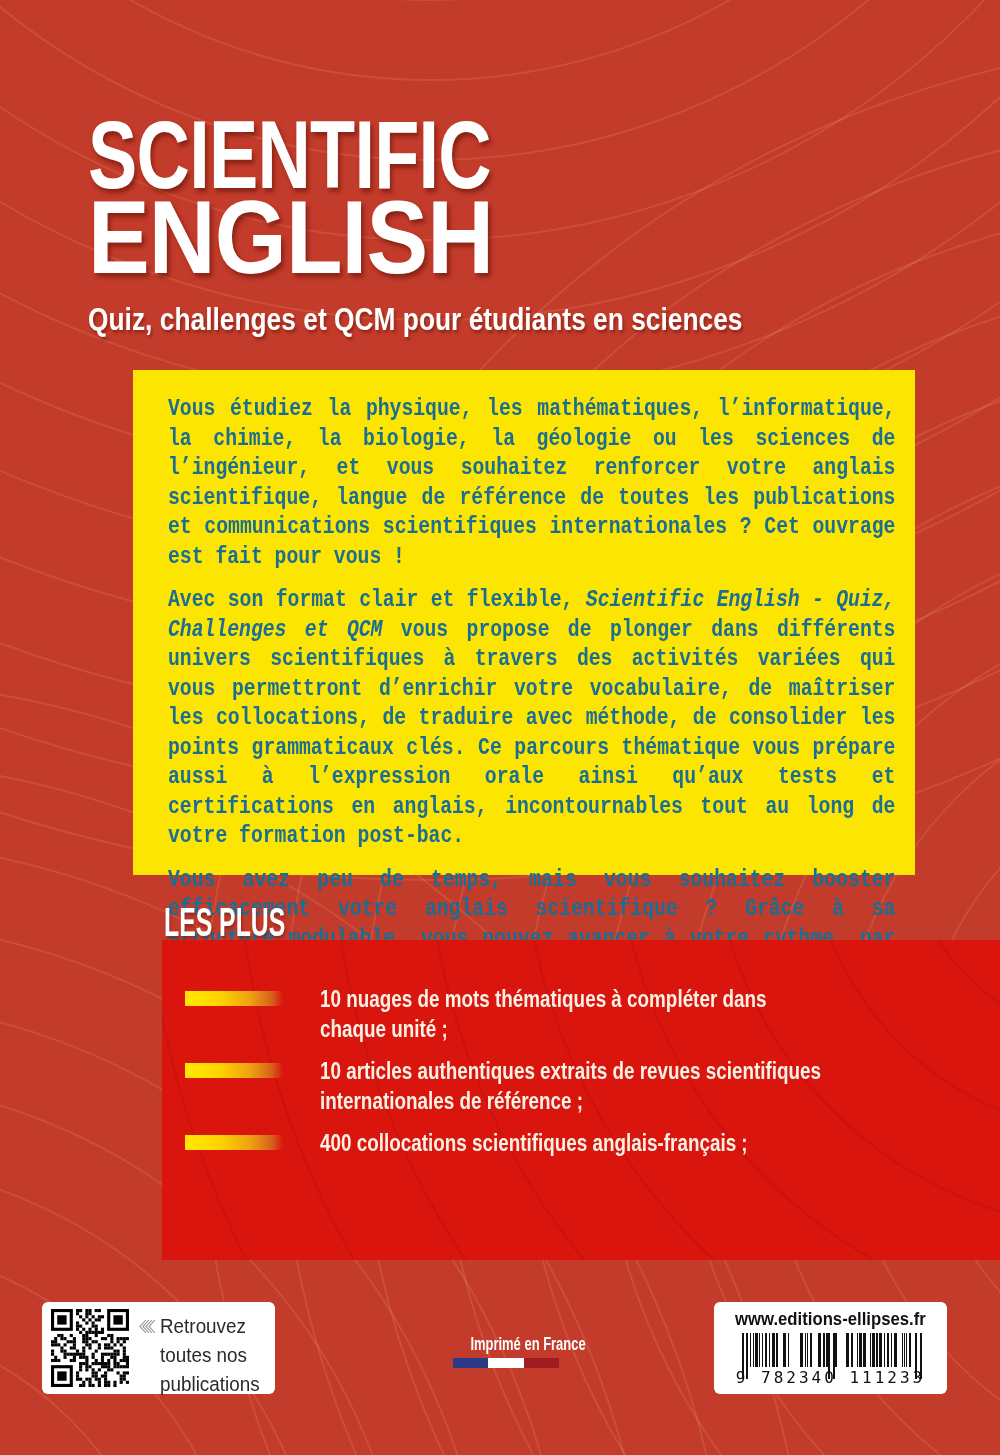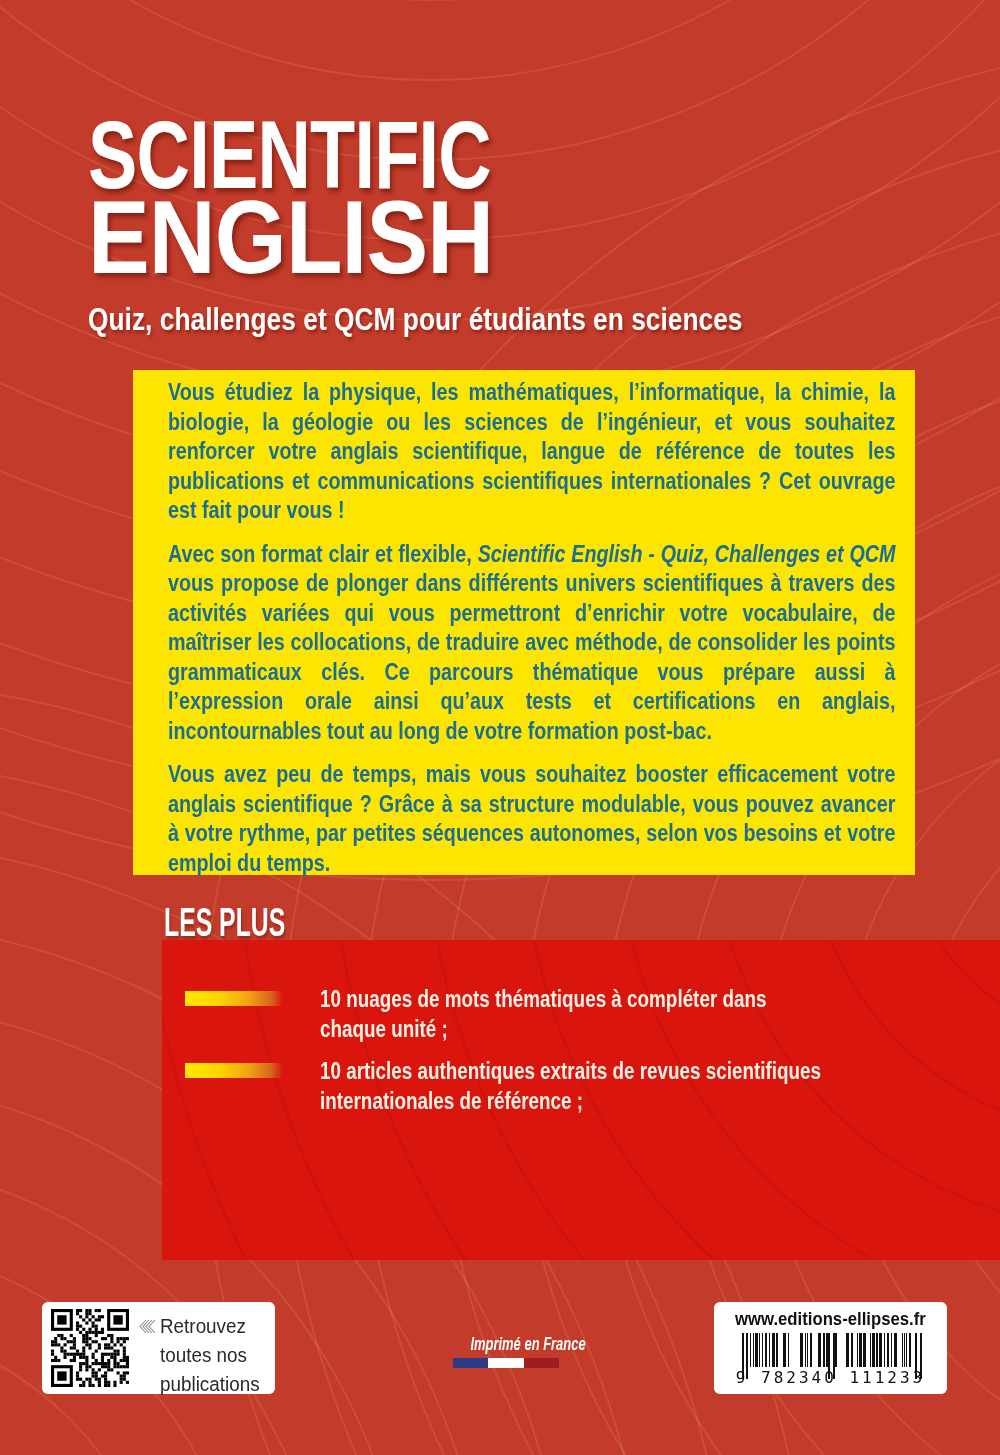--- a/index.html
+++ b/index.html
@@ -37,21 +37,22 @@
   #subtitle{
     position:absolute;left:88px;top:302px;color:#fff;font-weight:bold;
     font-size:31px;white-space:nowrap;transform:scaleX(.85);transform-origin:left top;
     text-shadow:2px 3px 3px rgba(90,15,5,.45);
   }
 
   
   #intro-panel{
     position:absolute;left:133px;top:370px;width:782px;height:505px;
     background:var(--panel-yellow);
-    padding:8px 0 0 35px;
+    padding:24px 0 0 35px;
+    font-family:Liberation Mono, monospace;
   }
   #intro-inner{
     width:866px;transform:scaleX(.84);transform-origin:left top;
   }
   #intro-inner p{
     margin:0 0 14px 0;
     color:var(--ink-blue);
     font-size:23.5px;line-height:29.5px;font-weight:bold;
     text-align:justify;
   }
@@ -88,21 +89,21 @@
   }
   #qr-panel{left:42px;top:1302px;width:233px;height:92px;}
   #qr-code{position:absolute;left:9px;top:7px;}
   #chevron-icon{position:absolute;left:96px;top:16px;}
   #qr-caption{
     position:absolute;left:118px;top:9px;width:130px;
     color:#2a2a2a;font-size:20.5px;line-height:29px;
     transform:scaleX(.92);transform-origin:left top;
   }
 
-  #printed-wrap{left:448px;top:1334px;width:116px;position:absolute;text-align:center;font-style:italic;}
+  #printed-wrap{left:448px;top:1334px;width:116px;position:absolute;text-align:center;}
   #printed-label{
     display:inline-block;color:#fff;font-size:18px;font-weight:bold;white-space:nowrap;
     transform:scaleX(.72);transform-origin:center top;
   }
   #french-flag{display:flex;width:106px;height:10px;margin:3px auto 0 auto;}
   #french-flag .stripe{flex:1;}
   .stripe.blue{background:var(--flag-blue);}
   .stripe.white{background:#ffffff;}
   .stripe.red{background:var(--flag-red);}
 
@@ -197,20 +198,24 @@
         <circle cx="960" cy="-120" r="1075" fill="none" stroke="#6e0a05" stroke-opacity="0.12" stroke-width="2"></circle>
       </svg>
 
     <div class="plus-row">
       <span class="bullet-bar"></span>
       <span class="plus-text">10 nuages de mots thématiques à compléter dans chaque unité ;</span>
     </div>
     <div class="plus-row">
       <span class="bullet-bar"></span>
       <span class="plus-text">10 articles authentiques extraits de revues scientifiques internationales de référence ;</span>
+    </div>
+    <div class="plus-row">
+      <span class="bullet-bar"></span>
+      <span class="plus-text">400 collocations scientifiques anglais-français ;</span>
     </div>
   </div>
 
   <div class="white-card layer" id="qr-panel">
     <svg id="qr-code" width="78" height="78" viewBox="0 0 75 75" xmlns="http://www.w3.org/2000/svg">
         <rect x="0" y="0" width="75" height="75" fill="#fff"></rect>
         <rect x="0" y="0" width="21" height="21" fill="#000"></rect>
         <rect x="3" y="3" width="15" height="15" fill="#fff"></rect>
         <rect x="6" y="6" width="9" height="9" fill="#000"></rect>
         <rect x="54" y="0" width="21" height="21" fill="#000"></rect>

